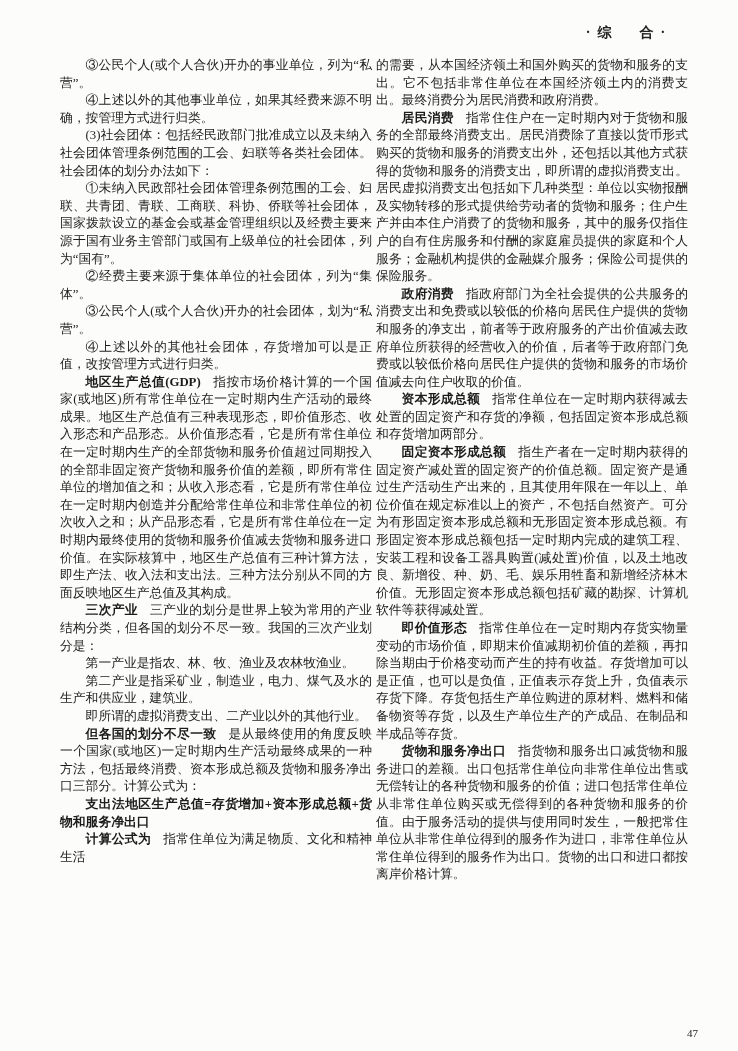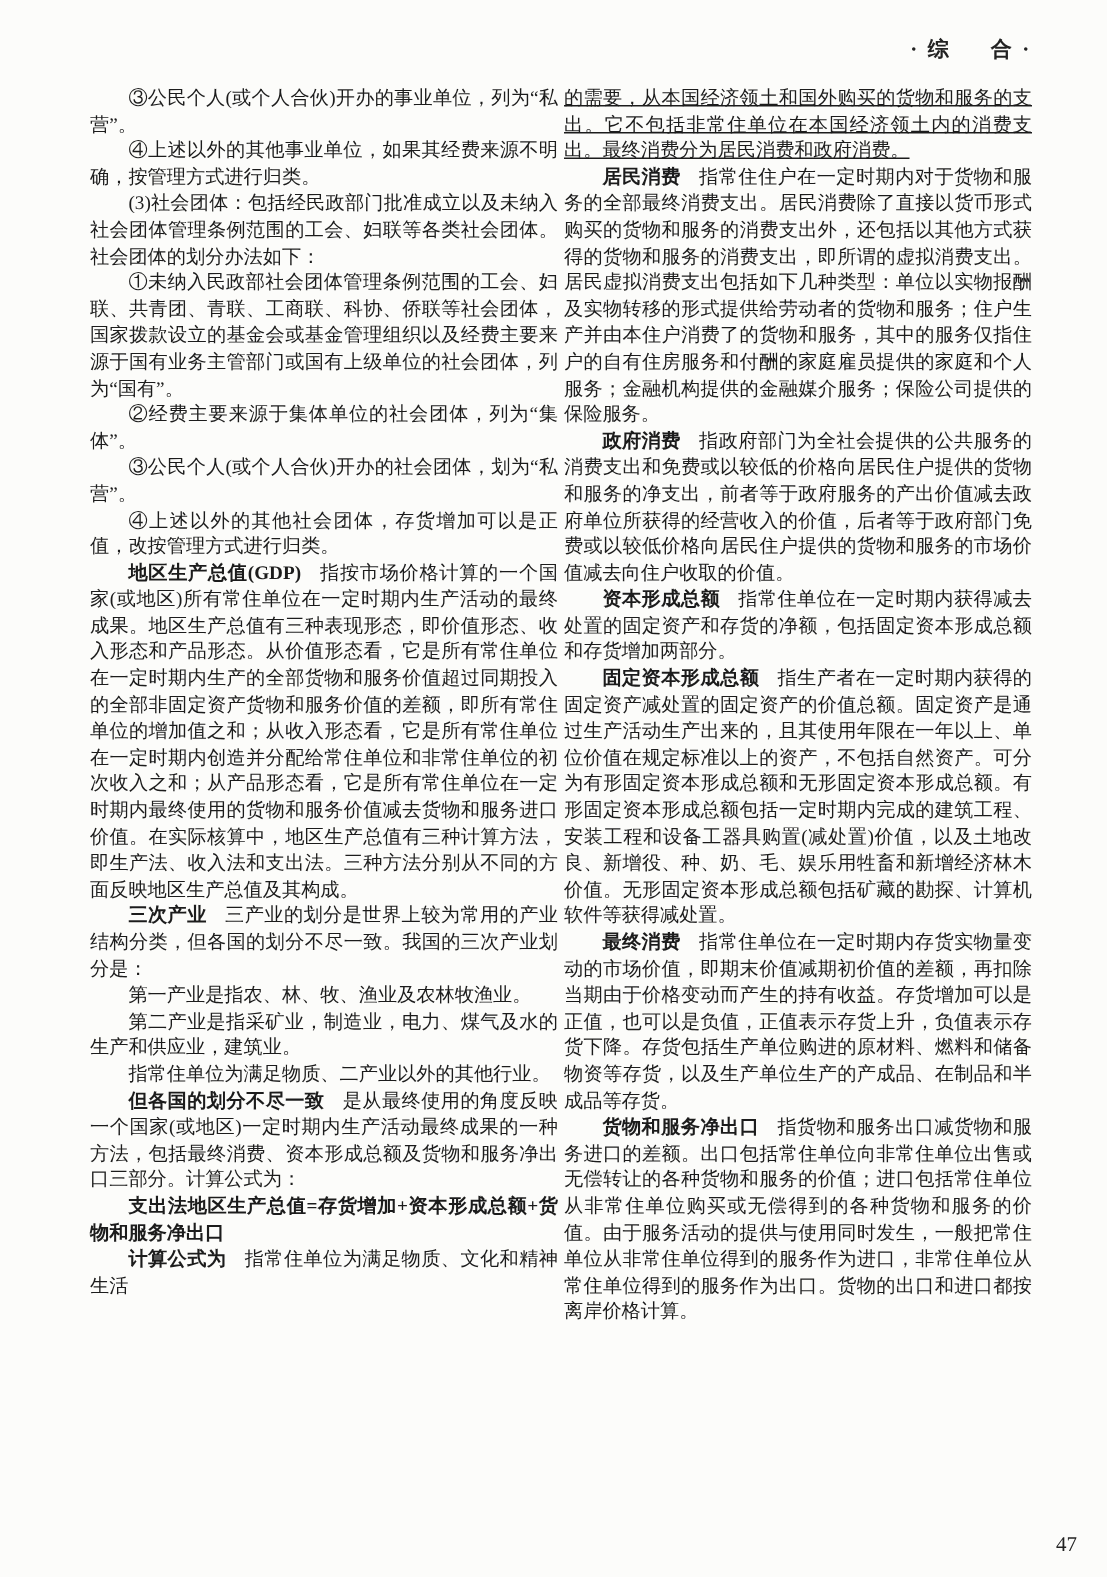--- a/index.html
+++ b/index.html
@@ -11,21 +11,21 @@
     position:relative;
     overflow:hidden;
   }
   .page{
     position:absolute;inset:0;
     background:#fcfcfa;
   }
   .header-label{
     position:absolute;
     top:24px;
-    left:575px;
+    left:554px;
     width:150px;
     text-align:center;
     font-weight:bold;
     font-size:14px;
     letter-spacing:7px;
     color:#222;
     white-space:nowrap;
   }
   .columns{
     position:absolute;
@@ -41,32 +41,32 @@
     line-height:17.6px;
     text-align:justify;
     text-justify:inter-ideograph;
   }
   .col p{
     margin:0;
     padding:0;
     text-indent:2em;
     word-break:break-all;
   }
-  .col p.noindent{text-indent:0;text-decoration:underline;}
+  .col p.noindent{text-indent:0;}
   .col p.bold{font-weight:bold;}
   .col b.term{
     font-weight:bold;
     margin-right:0.95em;
     margin-top:40px;
   }
   .page-number{
     position:absolute;
-    right:20px;
+    right:40px;
     bottom:12px;
-    font-size:14px;
+    font-size:11px;
     color:#222;
   }
 </style>
 </head>
 <body>
 
 <div class="page">
   <div class="header-label">·综　合·</div>
 
   <div class="columns">
@@ -75,30 +75,30 @@
         <p>④上述以外的其他事业单位，如果其经费来源不明确，按管理方式进行归类。</p>
         <p>(3)社会团体：包括经民政部门批准成立以及未纳入社会团体管理条例范围的工会、妇联等各类社会团体。社会团体的划分办法如下：</p>
         <p>①未纳入民政部社会团体管理条例范围的工会、妇联、共青团、青联、工商联、科协、侨联等社会团体，国家拨款设立的基金会或基金管理组织以及经费主要来源于国有业务主管部门或国有上级单位的社会团体，列为“国有”。</p>
         <p>②经费主要来源于集体单位的社会团体，列为“集体”。</p>
         <p>③公民个人(或个人合伙)开办的社会团体，划为“私营”。</p>
         <p>④上述以外的其他社会团体，存货增加可以是正值，改按管理方式进行归类。</p>
         <p><b class="term">地区生产总值(GDP)</b>指按市场价格计算的一个国家(或地区)所有常住单位在一定时期内生产活动的最终成果。地区生产总值有三种表现形态，即价值形态、收入形态和产品形态。从价值形态看，它是所有常住单位在一定时期内生产的全部货物和服务价值超过同期投入的全部非固定资产货物和服务价值的差额，即所有常住单位的增加值之和；从收入形态看，它是所有常住单位在一定时期内创造并分配给常住单位和非常住单位的初次收入之和；从产品形态看，它是所有常住单位在一定时期内最终使用的货物和服务价值减去货物和服务进口价值。在实际核算中，地区生产总值有三种计算方法，即生产法、收入法和支出法。三种方法分别从不同的方面反映地区生产总值及其构成。</p>
         <p><b class="term">三次产业</b>三产业的划分是世界上较为常用的产业结构分类，但各国的划分不尽一致。我国的三次产业划分是：</p>
         <p>第一产业是指农、林、牧、渔业及农林牧渔业。</p>
         <p>第二产业是指采矿业，制造业，电力、煤气及水的生产和供应业，建筑业。</p>
-        <p>指常住单位为满足物质、二产业以外的其他行业。</p>
+        <p>即所谓的虚拟消费支出、二产业以外的其他行业。</p>
         <p><b class="term">但各国的划分不尽一致</b>是从最终使用的角度反映一个国家(或地区)一定时期内生产活动最终成果的一种方法，包括最终消费、资本形成总额及货物和服务净出口三部分。计算公式为：</p>
         <p class="bold">支出法地区生产总值=存货增加+资本形成总额+货物和服务净出口</p>
         <p><b class="term">计算公式为</b>指常住单位为满足物质、文化和精神生活</p>
       </div>
     <div class="col">
         <p class="noindent">的需要，从本国经济领土和国外购买的货物和服务的支出。它不包括非常住单位在本国经济领土内的消费支出。最终消费分为居民消费和政府消费。</p>
         <p><b class="term">居民消费</b>指常住住户在一定时期内对于货物和服务的全部最终消费支出。居民消费除了直接以货币形式购买的货物和服务的消费支出外，还包括以其他方式获得的货物和服务的消费支出，即所谓的虚拟消费支出。居民虚拟消费支出包括如下几种类型：单位以实物报酬及实物转移的形式提供给劳动者的货物和服务；住户生产并由本住户消费了的货物和服务，其中的服务仅指住户的自有住房服务和付酬的家庭雇员提供的家庭和个人服务；金融机构提供的金融媒介服务；保险公司提供的保险服务。</p>
         <p><b class="term">政府消费</b>指政府部门为全社会提供的公共服务的消费支出和免费或以较低的价格向居民住户提供的货物和服务的净支出，前者等于政府服务的产出价值减去政府单位所获得的经营收入的价值，后者等于政府部门免费或以较低价格向居民住户提供的货物和服务的市场价值减去向住户收取的价值。</p>
         <p><b class="term">资本形成总额</b>指常住单位在一定时期内获得减去处置的固定资产和存货的净额，包括固定资本形成总额和存货增加两部分。</p>
         <p><b class="term">固定资本形成总额</b>指生产者在一定时期内获得的固定资产减处置的固定资产的价值总额。固定资产是通过生产活动生产出来的，且其使用年限在一年以上、单位价值在规定标准以上的资产，不包括自然资产。可分为有形固定资本形成总额和无形固定资本形成总额。有形固定资本形成总额包括一定时期内完成的建筑工程、安装工程和设备工器具购置(减处置)价值，以及土地改良、新增役、种、奶、毛、娱乐用牲畜和新增经济林木价值。无形固定资本形成总额包括矿藏的勘探、计算机软件等获得减处置。</p>
-        <p><b class="term">最终消费</b>指常住单位在一定时期内存货实物量变动的市场价值，即期末价值减期初价值的差额，再扣除当期由于价格变动而产生的持有收益。存货增加可以是正值，也可以是负值，正值表示存货上升，负值表示存货下降。存货包括生产单位购进的原材料、燃料和储备物资等存货，以及生产单位生产的产成品、在制品和半成品等存货。</p>
+        <p><b class="term">即价值形态</b>指常住单位在一定时期内存货实物量变动的市场价值，即期末价值减期初价值的差额，再扣除当期由于价格变动而产生的持有收益。存货增加可以是正值，也可以是负值，正值表示存货上升，负值表示存货下降。存货包括生产单位购进的原材料、燃料和储备物资等存货，以及生产单位生产的产成品、在制品和半成品等存货。</p>
         <p><b class="term">货物和服务净出口</b>指货物和服务出口减货物和服务进口的差额。出口包括常住单位向非常住单位出售或无偿转让的各种货物和服务的价值；进口包括常住单位从非常住单位购买或无偿得到的各种货物和服务的价值。由于服务活动的提供与使用同时发生，一般把常住单位从非常住单位得到的服务作为进口，非常住单位从常住单位得到的服务作为出口。货物的出口和进口都按离岸价格计算。</p>
       </div>
   </div>
 
   <div class="page-number">47</div>
 </div>
 
 </body></html>

